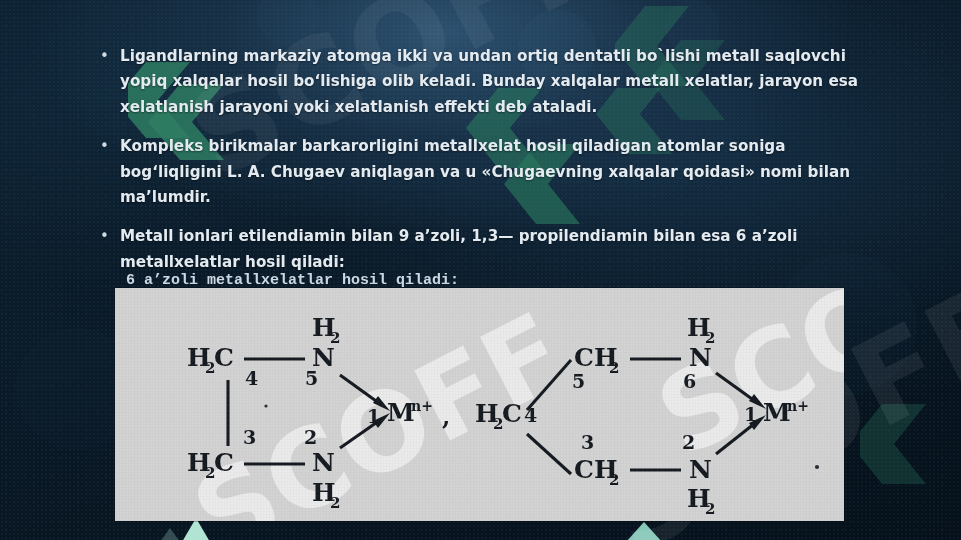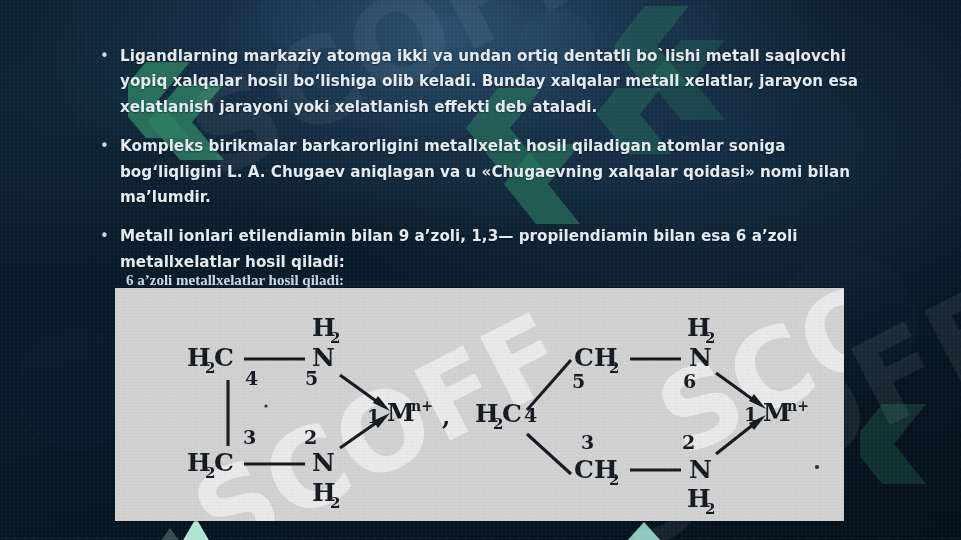--- a/index.html
+++ b/index.html
@@ -73,21 +73,21 @@
     width:20px; flex:0 0 20px;
     color:#cfd9e2; font-size:15px; line-height:25.4px;
     text-align:left;
   }
   .btext { flex:1 1 auto; text-shadow:0 1px 2px rgba(0,0,0,.45);font-weight:bold; }
 
   
   #ghost-line {
     position:absolute; left:126px; top:272px; width:700px;
     color:rgba(214,226,236,0.95);
-    font-family:Liberation Serif, serif;
+    font-family:Liberation Mono, monospace;
     font-weight:700;
     font-size:15px;
     white-space:nowrap;
     overflow:hidden;
   }
 
   
   #picture {
     position:absolute;
     left:115px; top:288px; width:729px; height:233px;

